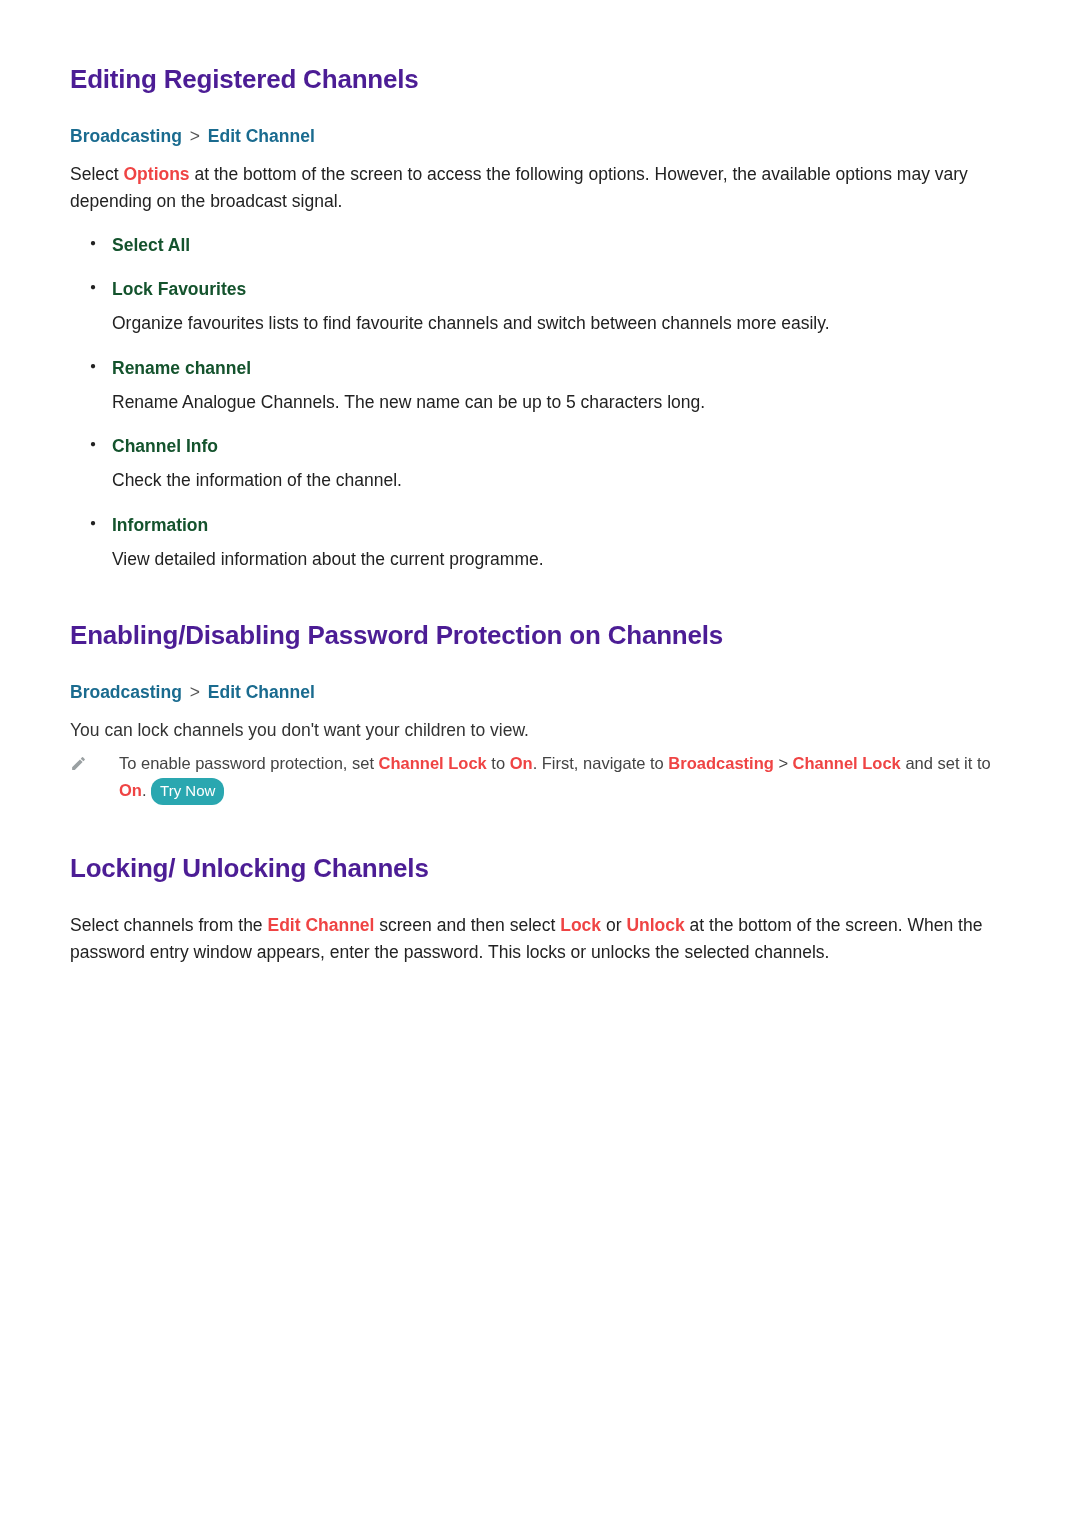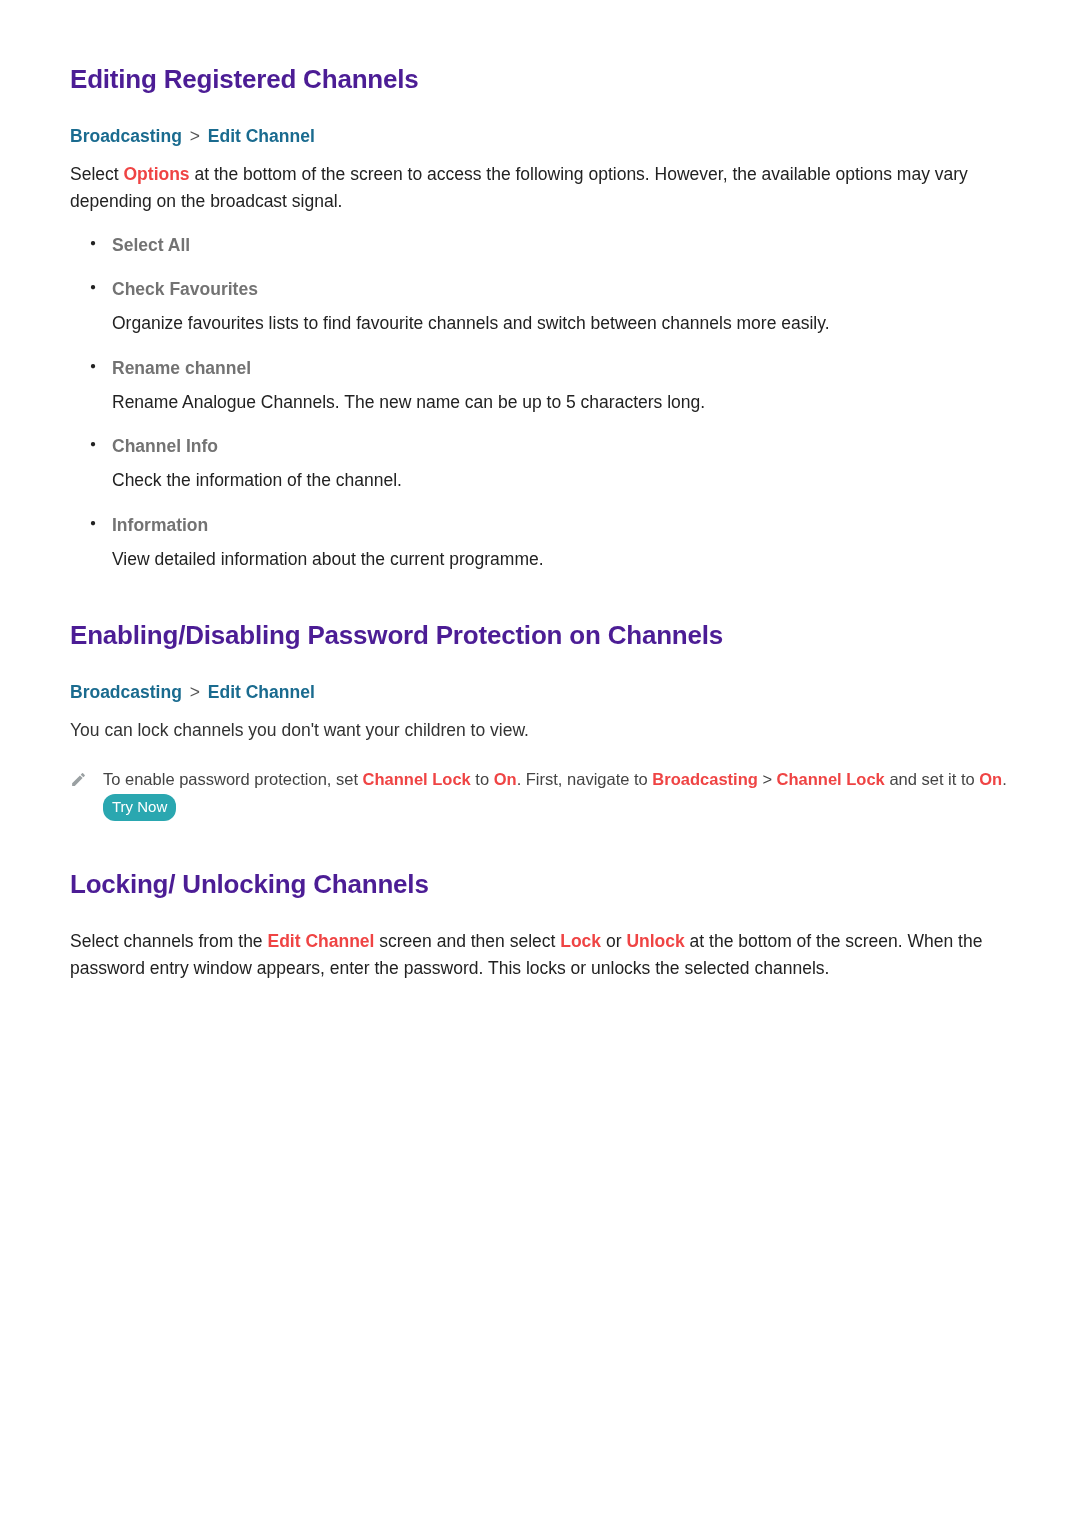--- a/index.html
+++ b/index.html
@@ -41,31 +41,31 @@
   }
   .option-list li::before {
     content: "●";
     position: absolute;
     left: 0;
     top: 3px;
     font-size: 10px;
     color: #222;
   }
   .opt-title {
-    color: #737373;
+    color: #14532d;
     font-weight: 600;
     display: block;
     margin-bottom: 8px;
   }
   .opt-desc { display: inline; color: #222; }
 
   .note-row {
     display: flex;
-    gap: 16px;
-    margin-top: 22px;
+    gap: 32px;
+    margin-top: 6px;
   }
   .note-icon {
     flex-shrink: 0;
     width: 17px; height: 17px;
     margin-top: 3px;
   }
   .note-text {
     font-size: 16.5px;
     color: #444;
     line-height: 1.65;
@@ -101,21 +101,21 @@
     <span>Select </span><span class="accent">Options</span><span> at the bottom of the screen to access the following options. However, the available options may vary depending on the broadcast signal.</span>
   </p>
 
   <ul class="option-list">
 
     <li>
       <span class="opt-title">Select All</span>
     </li>
 
     <li>
-      <span class="opt-title">Check Favourites</span>
+      <span class="opt-title">Lock Favourites</span>
       <span class="opt-desc">Organize favourites lists to find favourite channels and switch between channels more easily.</span>
     </li>
 
     <li>
       <span class="opt-title">Rename channel</span>
       <span class="opt-desc">Rename Analogue Channels. The new name can be up to 5 characters long.</span>
     </li>
 
     <li>
       <span class="opt-title">Channel Info</span>

